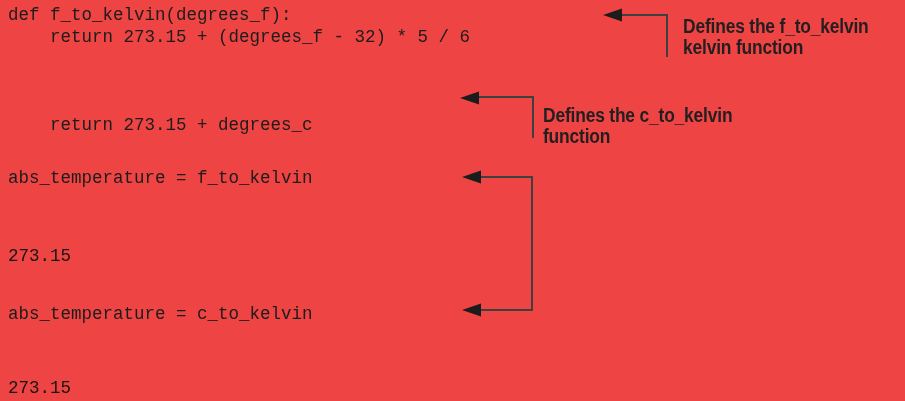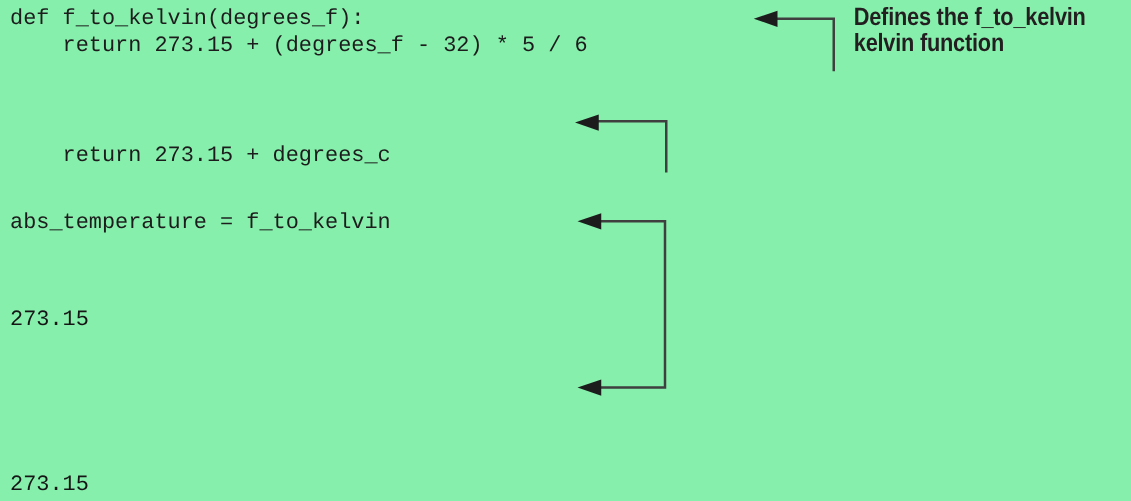--- a/index.html
+++ b/index.html
@@ -4,21 +4,21 @@
 <style>
   html, body {
     margin: 0;
     padding: 0;
     background: #ffffff;
   }
   .figure {
     position: relative;
     width: 905px;
     height: 401px;
-    background: #86efac;
+    background: #ef4444;
     overflow: hidden;
     font-family: "Liberation Mono", monospace;
   }
   .arrows-svg {
     position: absolute;
     left: 0;
     top: 0;
     pointer-events: none;
   }
   .code-line {
@@ -31,20 +31,21 @@
     color: #1c1c1c;
     letter-spacing: 0px;
   }
   .code-line.output {
     font-weight: normal;
     color: #151515;
   }
   .annotation {
     position: absolute;
     color: #231f20;
+    margin-top: 12px;
   }
   .annotation .ann-inner {
     display: inline-block;
     transform: scaleX(0.87);
     transform-origin: left top;
     font-family: "Liberation Sans", sans-serif;
     font-weight: bold;
     font-size: 20px;
     line-height: 21px;
     letter-spacing: -0.2px;
@@ -68,24 +69,31 @@
       <polygon points="462,177 481,170.5 481,183.5"></polygon>
       <polygon points="462,310 481,303.5 481,316.5"></polygon>
     </g>
   </svg>
 
   <div class="code-line" style="top:4px">def f_to_kelvin(degrees_f):</div>
   <div class="code-line" style="top:26px">    return 273.15 + (degrees_f - 32) * 5 / 6</div>
   <div class="code-line" style="top:114px">    return 273.15 + degrees_c</div>
   <div class="code-line" style="top:167px">abs_temperature = f_to_kelvin</div>
   <div class="code-line output" style="top:245px">273.15</div>
+  <div class="code-line" style="top:303px">abs_temperature = c_to_kelvin</div>
   <div class="code-line output" style="top:377px">273.15</div>
 
   <div class="annotation" style="left:683px; top:4px">
     <div class="ann-inner">
       <div>Defines the f_to_kelvin</div>
       <div>kelvin function</div>
     </div>
   </div>
 
+  <div class="annotation" style="left:543px; top:93px">
+    <div class="ann-inner">
+      <div>Defines the c_to_kelvin</div>
+      <div>function</div>
+    </div>
+  </div>
 
 
 </div>
 
 </body></html>

